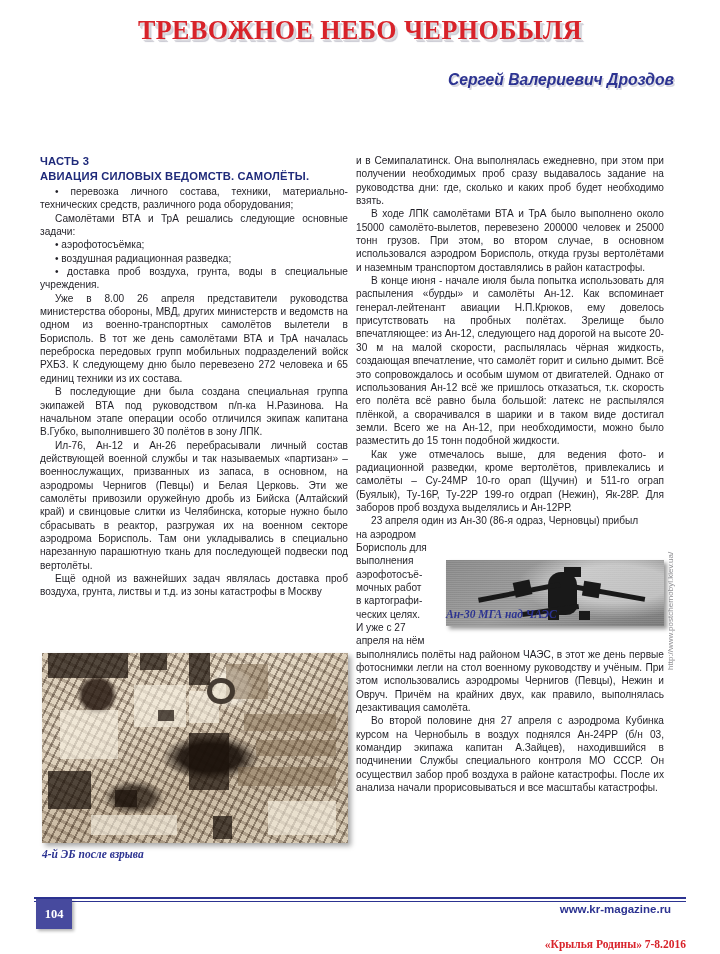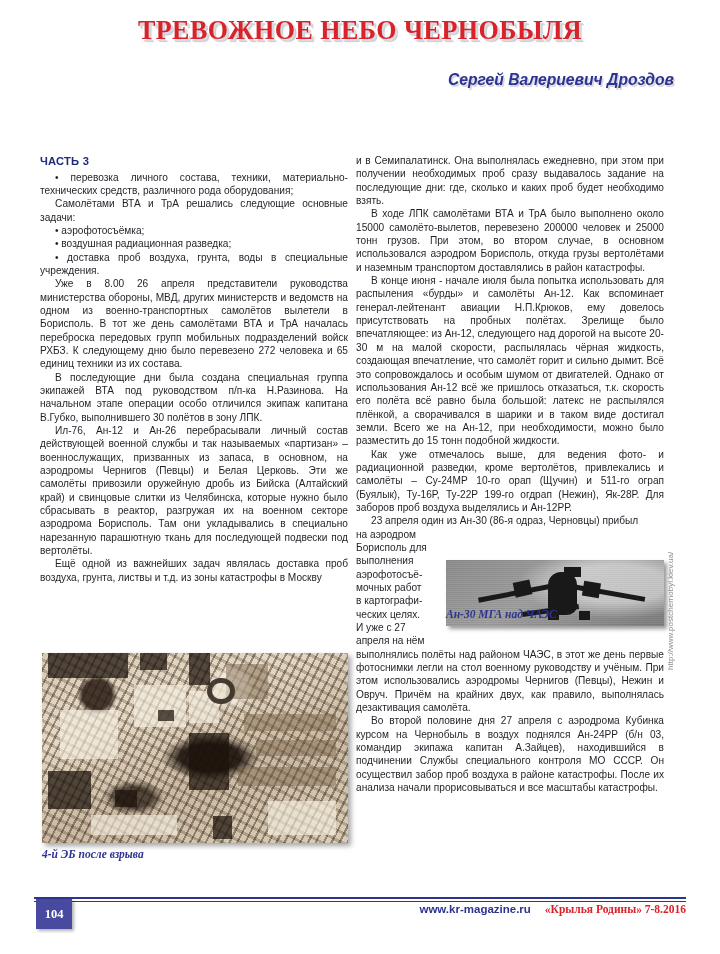--- a/index.html
+++ b/index.html
@@ -179,23 +179,24 @@
     font-size: 12.5px;
     display: flex;
     align-items: center;
     justify-content: center;
     box-shadow: 2px 2px 3px rgba(0,0,0,0.3);
   }
   #footer-right {
     position: absolute;
     right: 34px; top: 903px;
     display: flex;
-    align-items: flex-start;
-    gap: 14px;
-    white-space: nowrap;
+    align-items: center;
+    gap: 23px;
+    white-space: nowrap;
+    flex-direction: column;
   }
   #footer-site {
     font-family: "Liberation Sans", sans-serif;
     font-weight: bold;
     font-size: 11.5px;
     color: #2c3391;
   }
   #footer-mag {
     font-family: Liberation Serif, serif;
     font-weight: bold;
@@ -206,34 +207,35 @@
 </head>
 <body>
 
 <div id="page">
 
   <div id="header-title">ТРЕВОЖНОЕ НЕБО ЧЕРНОБЫЛЯ</div>
   <div id="header-author">Сергей Валериевич Дроздов</div>
 
   <div id="col-left" class="column">
     <div class="sect-head">ЧАСТЬ 3</div>
+    <div class="sect-head">АВИАЦИЯ СИЛОВЫХ ВЕДОМСТВ. САМОЛЁТЫ.</div>
     <div class="gap-xs"></div>
     <p class="body bullet">• перевозка личного состава, техники, материально-технических средств, различного рода оборудования;</p>
     <p class="body">Самолётами ВТА и ТрА решались следующие основные задачи:</p>
     <p class="body bullet">• аэрофотосъёмка;</p>
     <p class="body bullet">• воздушная радиационная разведка;</p>
     <p class="body bullet">• доставка проб воздуха, грунта, воды в специальные учреждения.</p>
     <p class="body">Уже в 8.00 26 апреля представители руководства министерства обороны, МВД, других министерств и ведомств на одном из военно-транспортных самолётов вылетели в Борисполь. В тот же день самолётами ВТА и ТрА началась переброска передовых групп мобильных подразделений войск РХБЗ. К следующему дню было перевезено 272 человека и 65 единиц техники из их состава.</p>
     <p class="body">В последующие дни была создана специальная группа экипажей ВТА под руководством п/п-ка Н.Разинова. На начальном этапе операции особо отличился экипаж капитана В.Губко, выполнившего 30 полётов в зону ЛПК.</p>
     <p class="body">Ил-76, Ан-12 и Ан-26 перебрасывали личный состав действующей военной службы и так называемых «партизан» – военнослужащих, призванных из запаса, в основном, на аэродромы Чернигов (Певцы) и Белая Церковь. Эти же самолёты привозили оружейную дробь из Бийска (Алтайский край) и свинцовые слитки из Челябинска, которые нужно было сбрасывать в реактор, разгружая их на военном секторе аэродрома Борисполь. Там они укладывались в специально нарезанную парашютную ткань для последующей подвески под вертолёты.</p>
     <p class="body">Ещё одной из важнейших задач являлась доставка проб воздуха, грунта, листвы и т.д. из зоны катастрофы в Москву</p>
   </div>
 
   <div id="col-right" class="column">
-    <p class="body noindent">и в Семипалатинск. Она выполнялась ежедневно, при этом при получении необходимых проб сразу выдавалось задание на последующие дни: где, сколько и каких проб будет необходимо взять.</p>
+    <p class="body noindent">и в Семипалатинск. Она выполнялась ежедневно, при этом при получении необходимых проб сразу выдавалось задание на руководства дни: где, сколько и каких проб будет необходимо взять.</p>
     <p class="body">В ходе ЛПК самолётами ВТА и ТрА было выполнено около 15000 самолёто-вылетов, перевезено 200000 человек и 25000 тонн грузов. При этом, во втором случае, в основном использовался аэродром Борисполь, откуда грузы вертолётами и наземным транспортом доставлялись в район катастрофы.</p>
     <p class="body">В конце июня - начале июля была попытка использовать для распыления «бурды» и самолёты Ан-12. Как вспоминает генерал-лейтенант авиации Н.П.Крюков, ему довелось присутствовать на пробных полётах. Зрелище было впечатляющее: из Ан-12, следующего над дорогой на высоте 20-30 м на малой скорости, распылялась чёрная жидкость, создающая впечатление, что самолёт горит и сильно дымит. Всё это сопровождалось и особым шумом от двигателей. Однако от использования Ан-12 всё же пришлось отказаться, т.к. скорость его полёта всё равно была большой: латекс не распылялся плёнкой, а сворачивался в шарики и в таком виде достигал земли. Всего же на Ан-12, при необходимости, можно было разместить до 15 тонн подобной жидкости.</p>
     <p class="body">Как уже отмечалось выше, для ведения фото- и радиационной разведки, кроме вертолётов, привлекались и самолёты – Су-24МР 10-го орап (Щучин) и 511-го ограп (Буялык), Ту-16Р, Ту-22Р 199-го огдрап (Нежин), Як-28Р. Для заборов проб воздуха выделялись и Ан-12РР.</p>
     <p class="body">23 апреля один из Ан-30 (86-я одраз, Черновцы) прибыл</p>
     <div style="width:90px;">
       <p class="body noindent" style="text-align:justify;">на аэродром</p>
       <p class="body noindent">Борисполь для</p>
       <p class="body noindent">выполнения</p>
       <p class="body noindent">аэрофотосъё-</p>
       <p class="body noindent">мочных работ</p>

